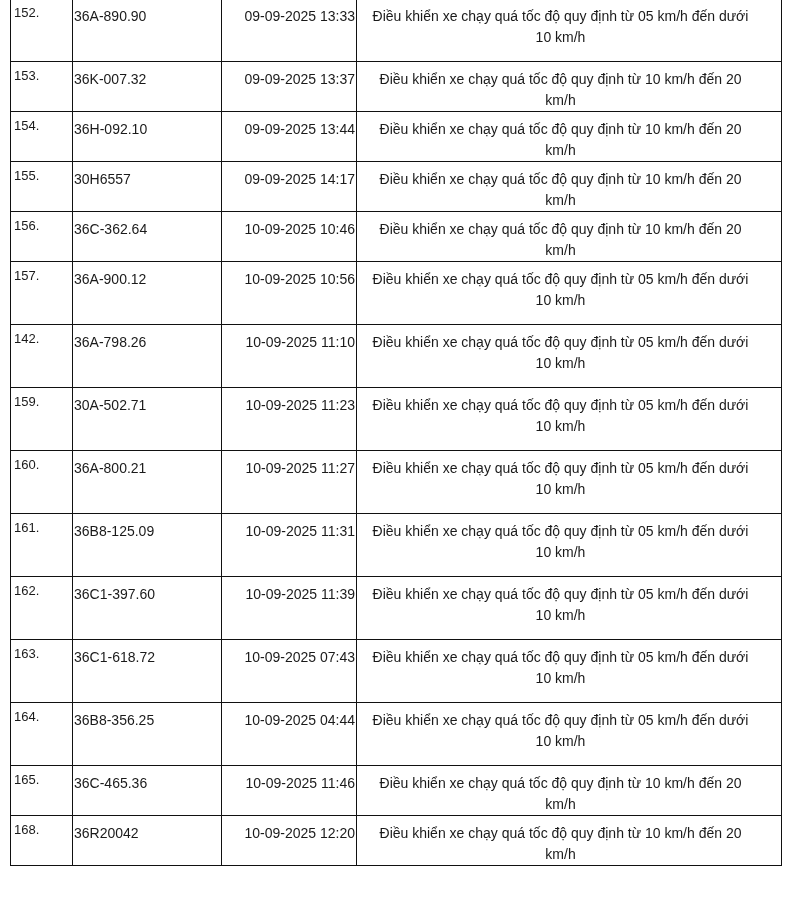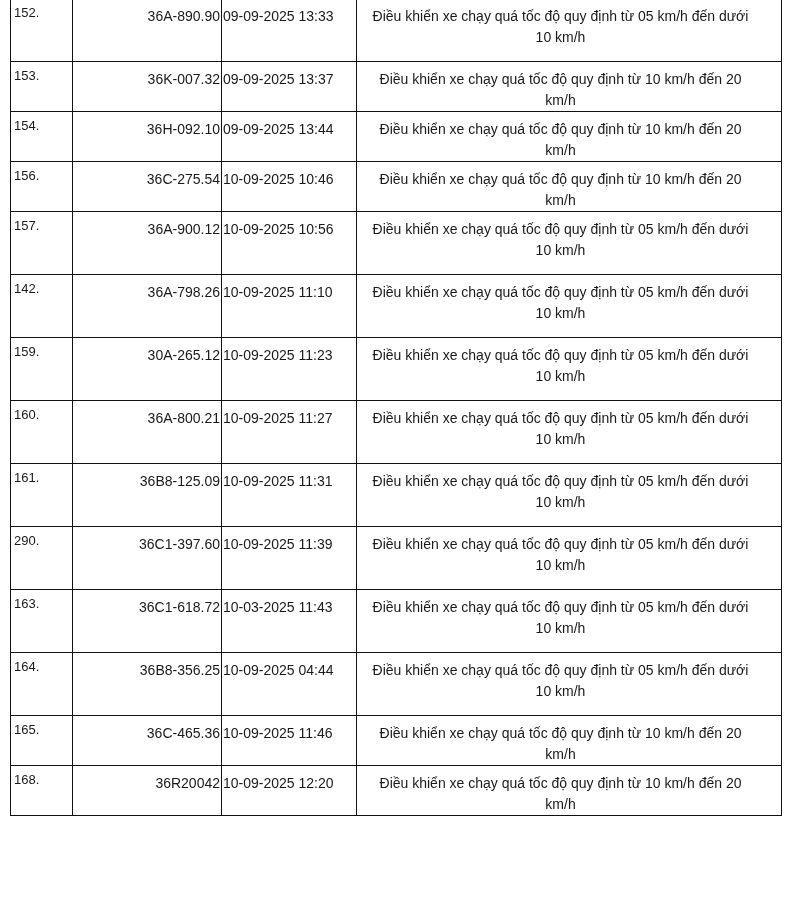--- a/index.html
+++ b/index.html
@@ -2,22 +2,22 @@
 <html><head>
 <meta charset="utf-8">
 <style>
   html, body { margin: 0; padding: 0; background: #ffffff; }
   body { width: 792px; height: 916px; overflow: hidden; position: relative;
          font-family: "Liberation Sans", sans-serif; color: #1a1a1a; }
   table { position: absolute; left: 10px; top: -2px; border-collapse: collapse;
           table-layout: fixed; width: 772px; }
   td { border: 1.5px solid #111; vertical-align: top; font-size: 14px; line-height: 21px; }
   td.no { width: 58px; padding: 3px 0 0 3px; font-size: 13px; margin-top: 12px; }
-  td.plate { width: 146px; text-align: right; padding-top: 7px; }
-  td.time { width: 132px; text-align: left; padding-top: 7px; }
+  td.plate { width: 146px; text-align: left; padding-top: 7px; }
+  td.time { width: 132px; text-align: right; padding-top: 7px; }
   td.viol { text-align: center; padding: 7px 23px 0 6px; }
   tr.r1 td { height: 39px; }
   tr.r2 td { height: 54px; }
 </style>
 </head>
 <body>
 
 <table>
   <tbody>
     <tr class="r2">
@@ -32,65 +32,71 @@
       <td class="time">09-09-2025 13:37</td>
       <td class="viol">Điều khiển xe chạy quá tốc độ quy định từ 10 km/h đến 20 km/h</td>
     </tr>
     <tr class="r1">
       <td class="no">154.</td>
       <td class="plate">36H-092.10</td>
       <td class="time">09-09-2025 13:44</td>
       <td class="viol">Điều khiển xe chạy quá tốc độ quy định từ 10 km/h đến 20 km/h</td>
     </tr>
     <tr class="r1">
+      <td class="no">155.</td>
+      <td class="plate">30H6557</td>
+      <td class="time">09-09-2025 14:17</td>
+      <td class="viol">Điều khiển xe chạy quá tốc độ quy định từ 10 km/h đến 20 km/h</td>
+    </tr>
+    <tr class="r1">
       <td class="no">156.</td>
-      <td class="plate">36C-275.54</td>
+      <td class="plate">36C-362.64</td>
       <td class="time">10-09-2025 10:46</td>
       <td class="viol">Điều khiển xe chạy quá tốc độ quy định từ 10 km/h đến 20 km/h</td>
     </tr>
     <tr class="r2">
       <td class="no">157.</td>
       <td class="plate">36A-900.12</td>
       <td class="time">10-09-2025 10:56</td>
       <td class="viol">Điều khiển xe chạy quá tốc độ quy định từ 05 km/h đến dưới 10 km/h</td>
     </tr>
     <tr class="r2">
       <td class="no">142.</td>
       <td class="plate">36A-798.26</td>
       <td class="time">10-09-2025 11:10</td>
       <td class="viol">Điều khiển xe chạy quá tốc độ quy định từ 05 km/h đến dưới 10 km/h</td>
     </tr>
     <tr class="r2">
       <td class="no">159.</td>
-      <td class="plate">30A-265.12</td>
+      <td class="plate">30A-502.71</td>
       <td class="time">10-09-2025 11:23</td>
       <td class="viol">Điều khiển xe chạy quá tốc độ quy định từ 05 km/h đến dưới 10 km/h</td>
     </tr>
     <tr class="r2">
       <td class="no">160.</td>
       <td class="plate">36A-800.21</td>
       <td class="time">10-09-2025 11:27</td>
       <td class="viol">Điều khiển xe chạy quá tốc độ quy định từ 05 km/h đến dưới 10 km/h</td>
     </tr>
     <tr class="r2">
       <td class="no">161.</td>
       <td class="plate">36B8-125.09</td>
       <td class="time">10-09-2025 11:31</td>
       <td class="viol">Điều khiển xe chạy quá tốc độ quy định từ 05 km/h đến dưới 10 km/h</td>
     </tr>
     <tr class="r2">
-      <td class="no">290.</td>
+      <td class="no">162.</td>
       <td class="plate">36C1-397.60</td>
       <td class="time">10-09-2025 11:39</td>
       <td class="viol">Điều khiển xe chạy quá tốc độ quy định từ 05 km/h đến dưới 10 km/h</td>
     </tr>
     <tr class="r2">
       <td class="no">163.</td>
       <td class="plate">36C1-618.72</td>
-      <td class="time">10-03-2025 11:43</td>
+      <td class="time">10-09-2025 07:43</td>
       <td class="viol">Điều khiển xe chạy quá tốc độ quy định từ 05 km/h đến dưới 10 km/h</td>
     </tr>
     <tr class="r2">
       <td class="no">164.</td>
       <td class="plate">36B8-356.25</td>
       <td class="time">10-09-2025 04:44</td>
       <td class="viol">Điều khiển xe chạy quá tốc độ quy định từ 05 km/h đến dưới 10 km/h</td>
     </tr>
     <tr class="r1">
       <td class="no">165.</td>

